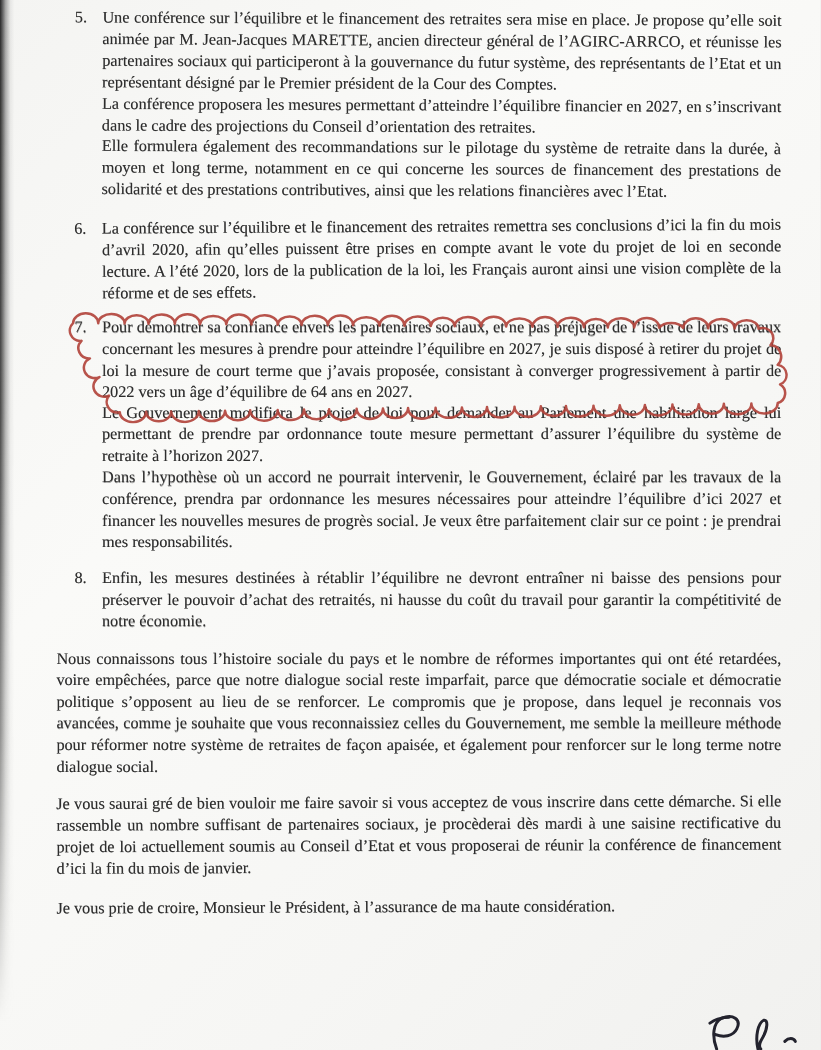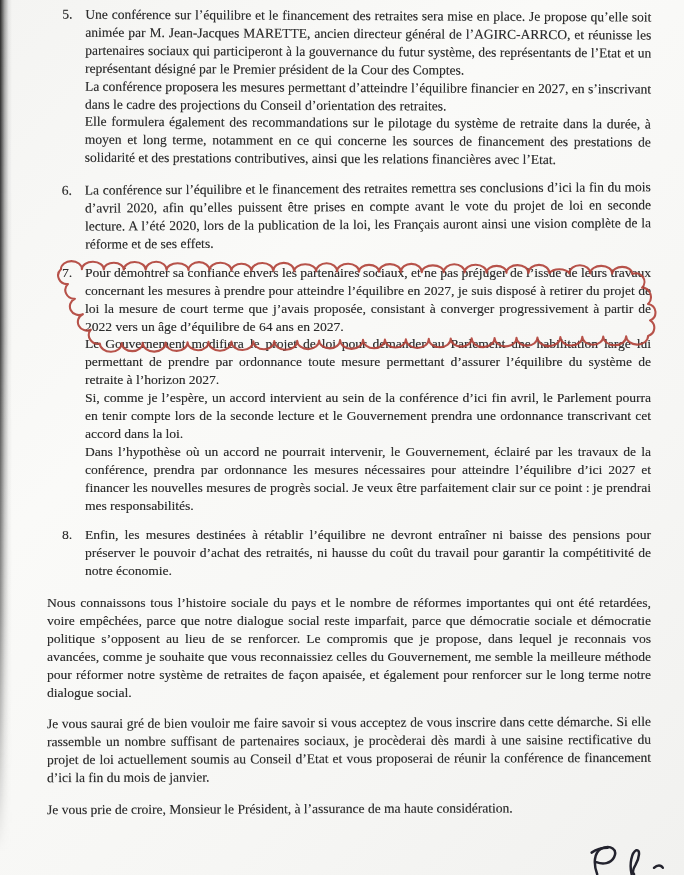--- a/index.html
+++ b/index.html
@@ -93,21 +93,20 @@
               a10 9 0 0 1 -21 .4 a10 9 0 0 1 -22 .3 a10 9 0 0 1 -23 .4 a10 9 0 0 1 -21 .3
               a10 9 0 0 1 -22 .4 a10 9 0 0 1 -23 .3 a10 9 0 0 1 -21 .4 a10 9 0 0 1 -22 .3
               a10 9 0 0 1 -23 .4 a10 9 0 0 1 -21 .3 a10 9 0 0 1 -22 .4 a10 9 0 0 1 -23 .3
               a10 9 0 0 1 -21 .4 a10 9 0 0 1 -22 .3 a10 9 0 0 1 -23 .4 a10 9 0 0 1 -21 .3
               a10 9 0 0 1 -22 .4
               a9 10 0 0 1 -9 -16 a9 10 0 0 1 -8 -18 a9 10 0 0 1 -8 -18 a9 10 0 0 1 -7 -17 a9 10 0 0 1 -7 -17.2"></path>
           </svg>
           <p>Pour démontrer sa confiance envers les partenaires sociaux, et ne pas préjuger de l’issue de leurs travaux concernant les mesures à prendre pour atteindre l’équilibre en 2027, je suis disposé à retirer du projet de loi la mesure de court terme que j’avais proposée, consistant à converger progressivement à partir de 2022 vers un âge d’équilibre de 64 ans en 2027.</p>
         </div>
         <p>Le Gouvernement modifiera le projet de loi pour demander au Parlement une habilitation large lui permettant de prendre par ordonnance toute mesure permettant d’assurer l’équilibre du système de retraite à l’horizon 2027.</p>
-        <p>Si, comme je l’espère, un accord intervient au sein de la conférence d’ici fin avril, le Parlement pourra en tenir compte lors de la seconde lecture et le Gouvernement prendra une ordonnance transcrivant cet accord dans la loi.</p>
         <p>Dans l’hypothèse où un accord ne pourrait intervenir, le Gouvernement, éclairé par les travaux de la conférence, prendra par ordonnance les mesures nécessaires pour atteindre l’équilibre d’ici 2027 et financer les nouvelles mesures de progrès social. Je veux être parfaitement clair sur ce point : je prendrai mes responsabilités.</p>
       </div>
     </div>
 
     <div class="item">
       <div class="num">8.</div>
       <div class="body">
         <p>Enfin, les mesures destinées à rétablir l’équilibre ne devront entraîner ni baisse des pensions pour préserver le pouvoir d’achat des retraités, ni hausse du coût du travail pour garantir la compétitivité de notre économie.</p>
       </div>
     </div>

